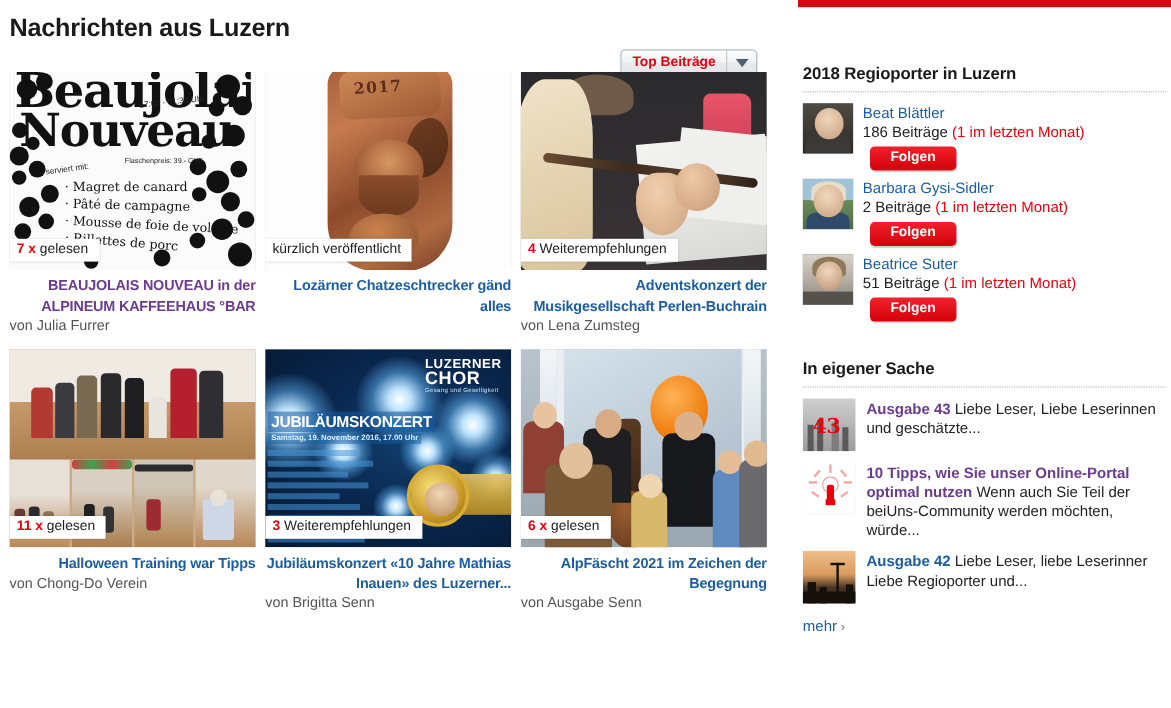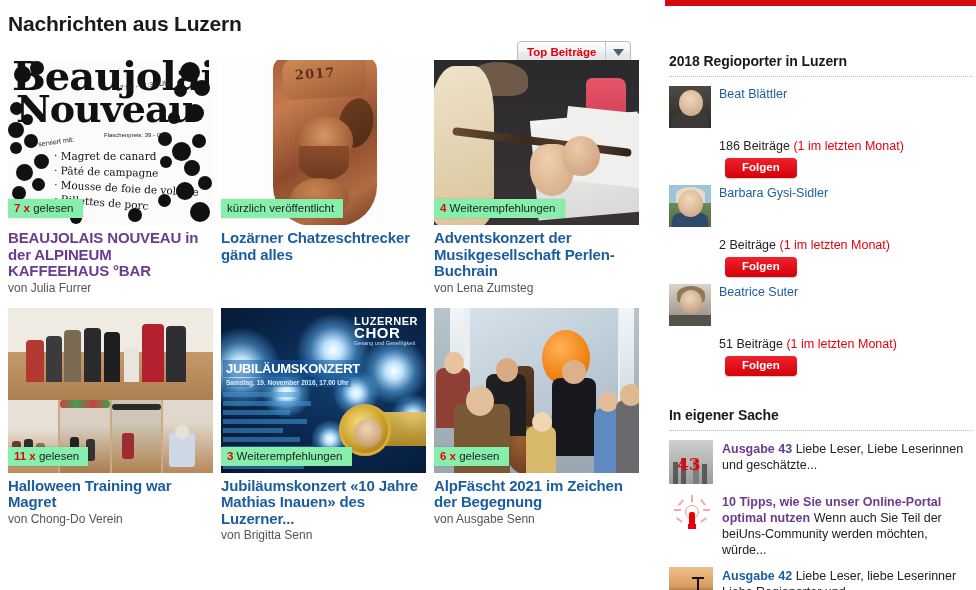--- a/index.html
+++ b/index.html
@@ -55,37 +55,38 @@
   }
   .card { width: 205px; position: relative; }
   .card-thumb {
     position: relative;
     width: 205px; height: 165px;
     overflow: hidden;
     background: #ddd;
   }
   .badge {
     position: absolute; left: 0; bottom: 7px;
-    background: #86efac;
+    background: #ffffff;
     padding: 2px 9px 3px 6px;
     font-size: 11.5px; color: #222;
     line-height: 14px;
     box-shadow: 0 0 2px rgba(0,0,0,.15);
     white-space: nowrap;
     max-width: 165px;
   }
   .badge b { color: #e8000d; font-weight: bold; }
   .card-title {
     display: block;
     margin-top: 5px;
-    font-size: 15px; font-weight: bold;
+    font-size: 12px; font-weight: bold;
     line-height: 16.5px;
     color: #1b5d9e;
     text-decoration: none;
     letter-spacing: -0.15px;
+    text-align: right;
   }
   .card-title.visited { color: #6a3b8e; }
   .card-author {
     font-size: 12px; color: #555; line-height: 15px;
     margin-top: 1px;
   }
   .row2 { margin-top: 12px; }
 
   
   .right-col {
@@ -112,21 +113,21 @@
     margin-right: 8px; overflow: hidden; position: relative;
     background: #888;
   }
   .porter-info { flex: 1; padding-top: 1px; }
   .porter-name {
     display: block;
     font-size: 12.5px; color: #1b5d9e; text-decoration: none;
     line-height: 15px;
   }
   .porter-stats {
-    font-size: 12.5px; color: #222; line-height: 16px; margin-top: 36px;
+    font-size: 12.5px; color: #222; line-height: 16px;
   }
   .porter-stats .recent { color: #e8000d; }
   .follow-btn {
     display: inline-block;
     margin-top: 4px; margin-left: 6px;
     background: linear-gradient(to bottom,#f0222b 0%,#d4000a 100%);
     color: #fff; font-size: 11.5px; font-weight: bold;
     padding: 3px 17px 4px;
     border: 0; border-radius: 4px;
     cursor: pointer; line-height: 13px;
@@ -565,21 +566,21 @@
                 <div class="cg-blob" style="left:6px;bottom:6px;width:26px;height:34px;background:#cdd7e6"></div>
                 <div class="cg-blob" style="left:12px;bottom:34px;width:14px;height:14px;background:#e8e2d6;border-radius:50%"></div>
               </div>
             </div>
           </div>
           <div class="badge">
             <b>11 x</b>
             <span>gelesen</span>
           </div>
         </div>
-        <a class="card-title" href="#">Halloween Training war Magret</a>
+        <a class="card-title" href="#">Halloween Training war Tipps</a>
         <div class="card-author">von Chong-Do Verein</div>
       </div>
 
       <div class="card row2">
         <div class="card-thumb">
           <div class="img-fill poster-jk">
             <div class="fw" style="left:-20px;top:20px;width:80px;height:80px"></div>
             <div class="fw" style="left:76px;top:6px;width:72px;height:72px"></div>
             <div class="fw" style="left:140px;top:30px;width:66px;height:66px"></div>
             <div class="fw" style="left:40px;top:60px;width:50px;height:50px"></div>

